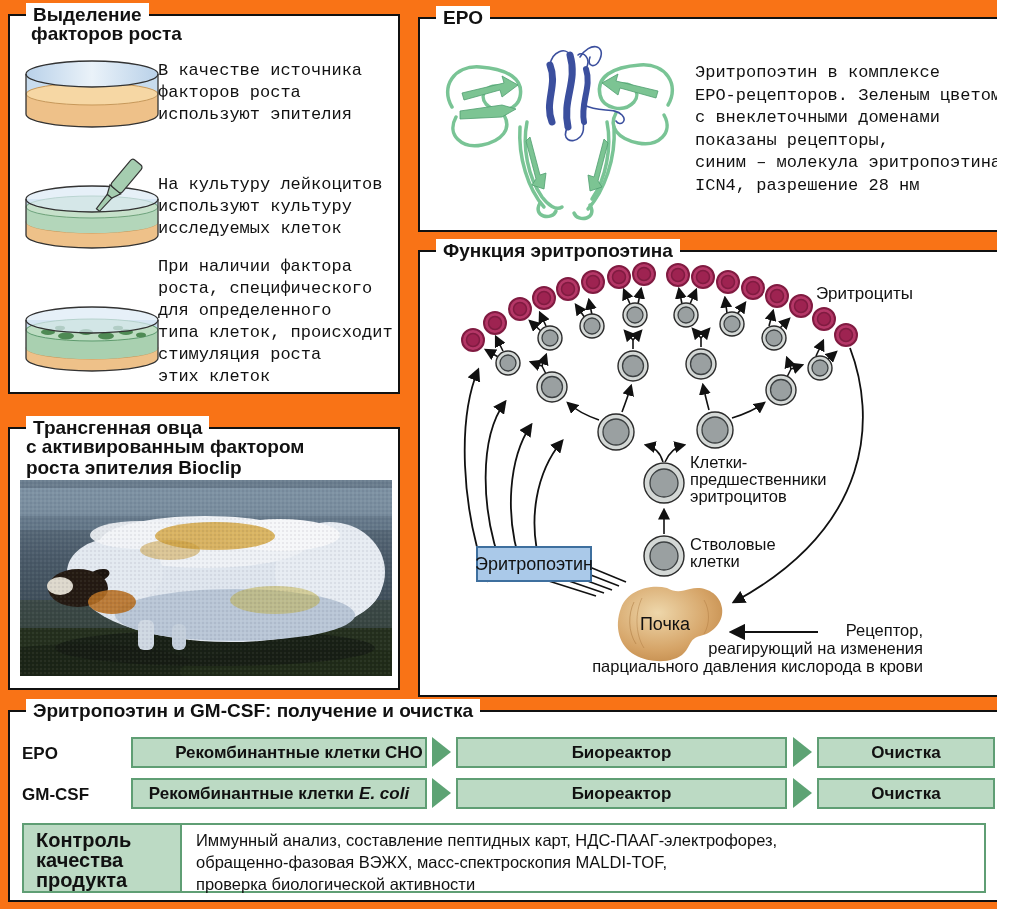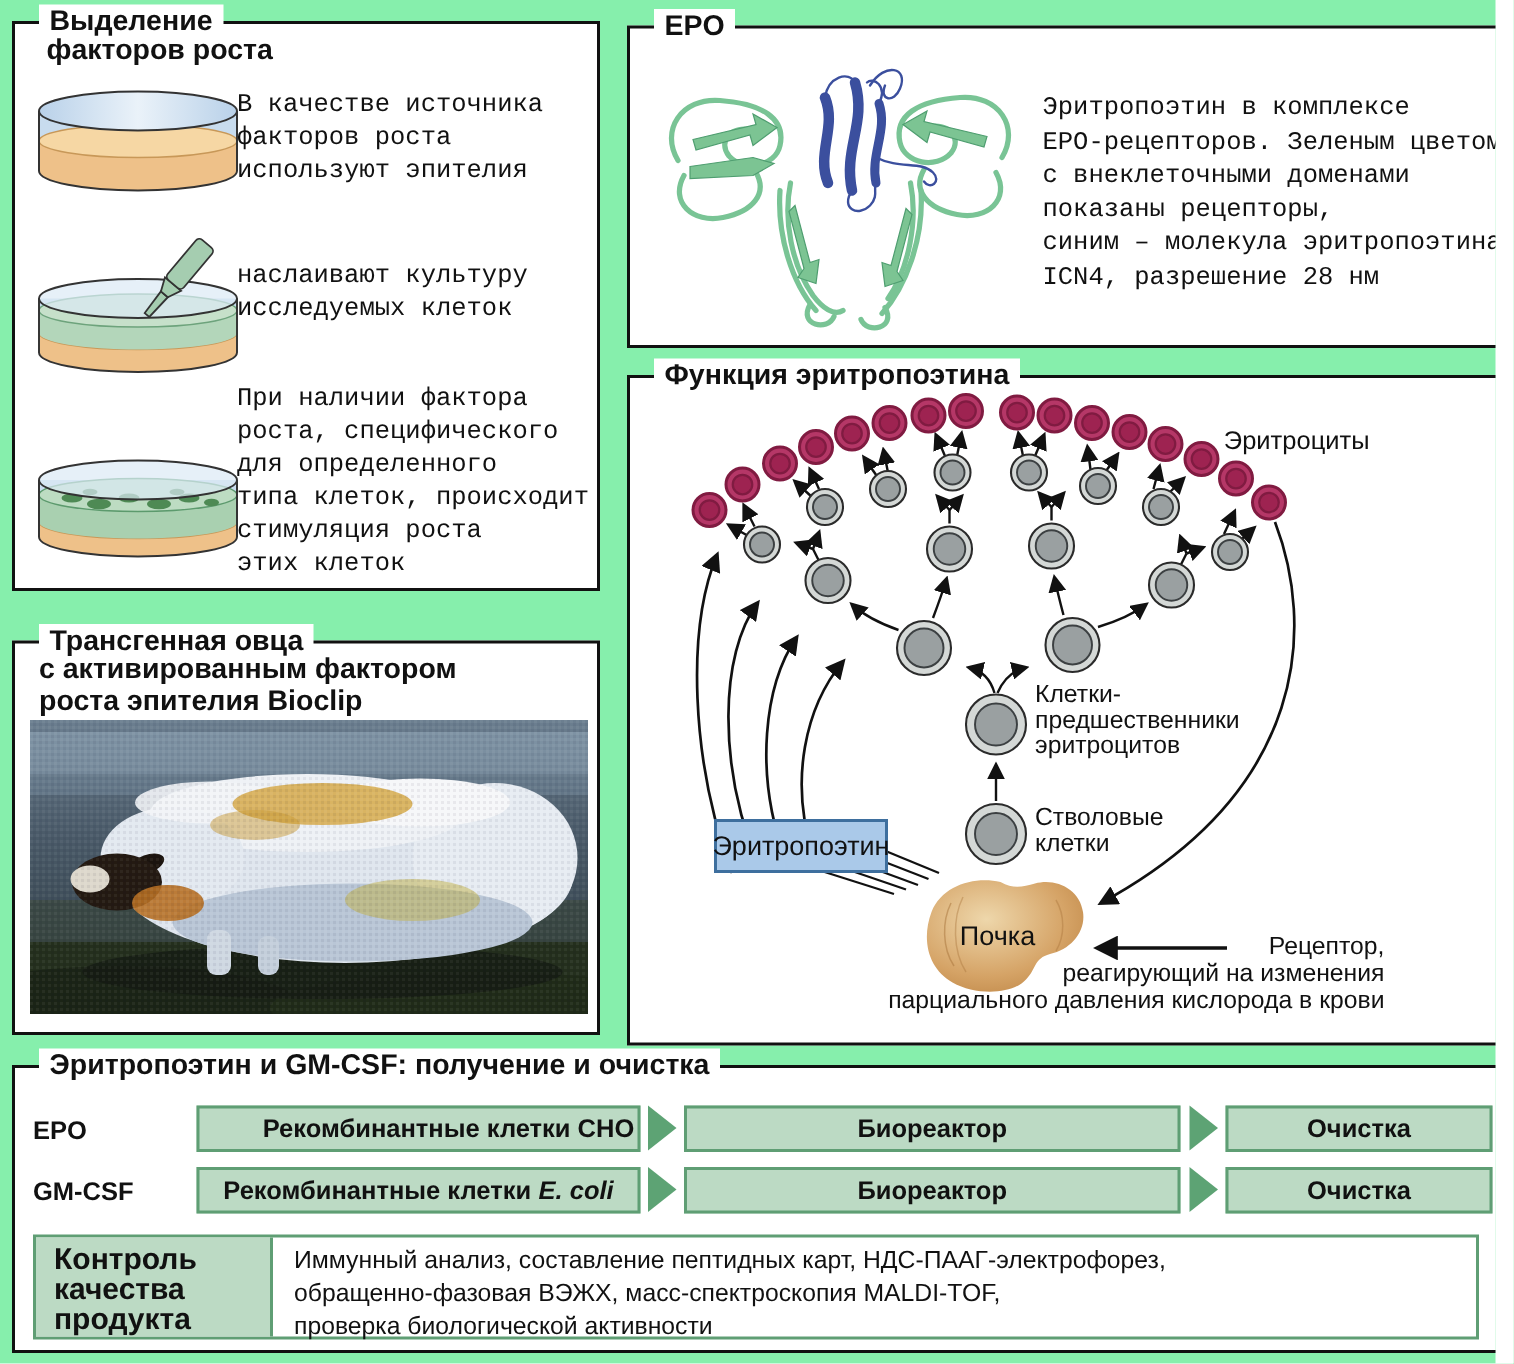--- a/index.html
+++ b/index.html
@@ -1,16 +1,16 @@
 <!DOCTYPE html>
 <html><head>
 <meta charset="utf-8">
 <style>
   html,body{margin:0;padding:0;background:#fff;}
-  .page{position:relative;width:997px;height:909px;background:#86efac;overflow:hidden;
+  .page{position:relative;width:997px;height:909px;background:#f97316;overflow:hidden;
         font-family:"Liberation Sans",sans-serif;color:#111;}
   .panel{position:absolute;border:2px solid #111;background:#fff;box-sizing:border-box;}
   .legend{position:absolute;top:-13px;left:16px;background:#fff;padding:0 7px;
           font-weight:bold;font-size:19px;line-height:24px;white-space:nowrap;}
   .subtitle{position:absolute;left:21px;font-weight:bold;font-size:19px;line-height:21px;}
   .tblock{position:absolute;font-size:17px;line-height:22px;}
   .tblock div{white-space:nowrap;font-family:Liberation Mono, monospace;}
   svg text{font-family:"Liberation Sans",sans-serif;fill:#111;}
   .absvg{position:absolute;}
   
@@ -65,21 +65,22 @@
       <ellipse cx="72" cy="57" rx="66" ry="11" fill="#c6e0ca" stroke="#6da37c" stroke-width="1"></ellipse>
       <ellipse cx="72" cy="49" rx="66" ry="13" fill="#dcE9f5" fill-opacity="0.7" stroke="#333" stroke-width="1.3"></ellipse>
       <path d="M6,49 v36 a66,13 0 0 0 132,0 v-36" fill="none" stroke="#333" stroke-width="1.3"></path>
       <g transform="translate(78,60) rotate(40)">
         <polygon points="-2,0 2,0 3,-18 -3,-18" fill="#a5cdb0" stroke="#333" stroke-width="1.2"></polygon>
         <polygon points="-3,-18 3,-18 7,-27 -7,-27" fill="#a5cdb0" stroke="#333" stroke-width="1.2"></polygon>
         <rect x="-7" y="-62" width="14" height="35" rx="3" fill="#a5cdb0" stroke="#333" stroke-width="1.2"></rect>
       </g>
     </svg>
     <div class="tblock" style="left:148px;top:158px;">
-        <div>наслаивают культуру</div>
+      <div>На культуру лейкоцитов</div>
+        <div>используют культуру</div>
         <div>исследуемых клеток</div>
     </div>
 
     <svg class="absvg" style="left:10px;top:278px;" width="145" height="92" viewBox="0 0 145 92">
       <path d="M6,26 v38 a66,13 0 0 0 132,0 v-38" fill="#c8dcee" stroke="none"></path>
       <path d="M6,54 v10 a66,13 0 0 0 132,0 v-10 a66,11 0 0 1 -132,0 z" fill="#eec189"></path>
       <ellipse cx="72" cy="54" rx="66" ry="11" fill="#f6d7a4" stroke="#c89858" stroke-width="1"></ellipse>
       <path d="M6,36 v18 a66,11 0 0 0 132,0 v-18 a66,11 0 0 1 -132,0 z" fill="#a9d0b0"></path>
       <ellipse cx="72" cy="36" rx="66" ry="11" fill="#bddcc2" stroke="#5c9a6d" stroke-width="1"></ellipse>
       <g fill="#4e8a54">

